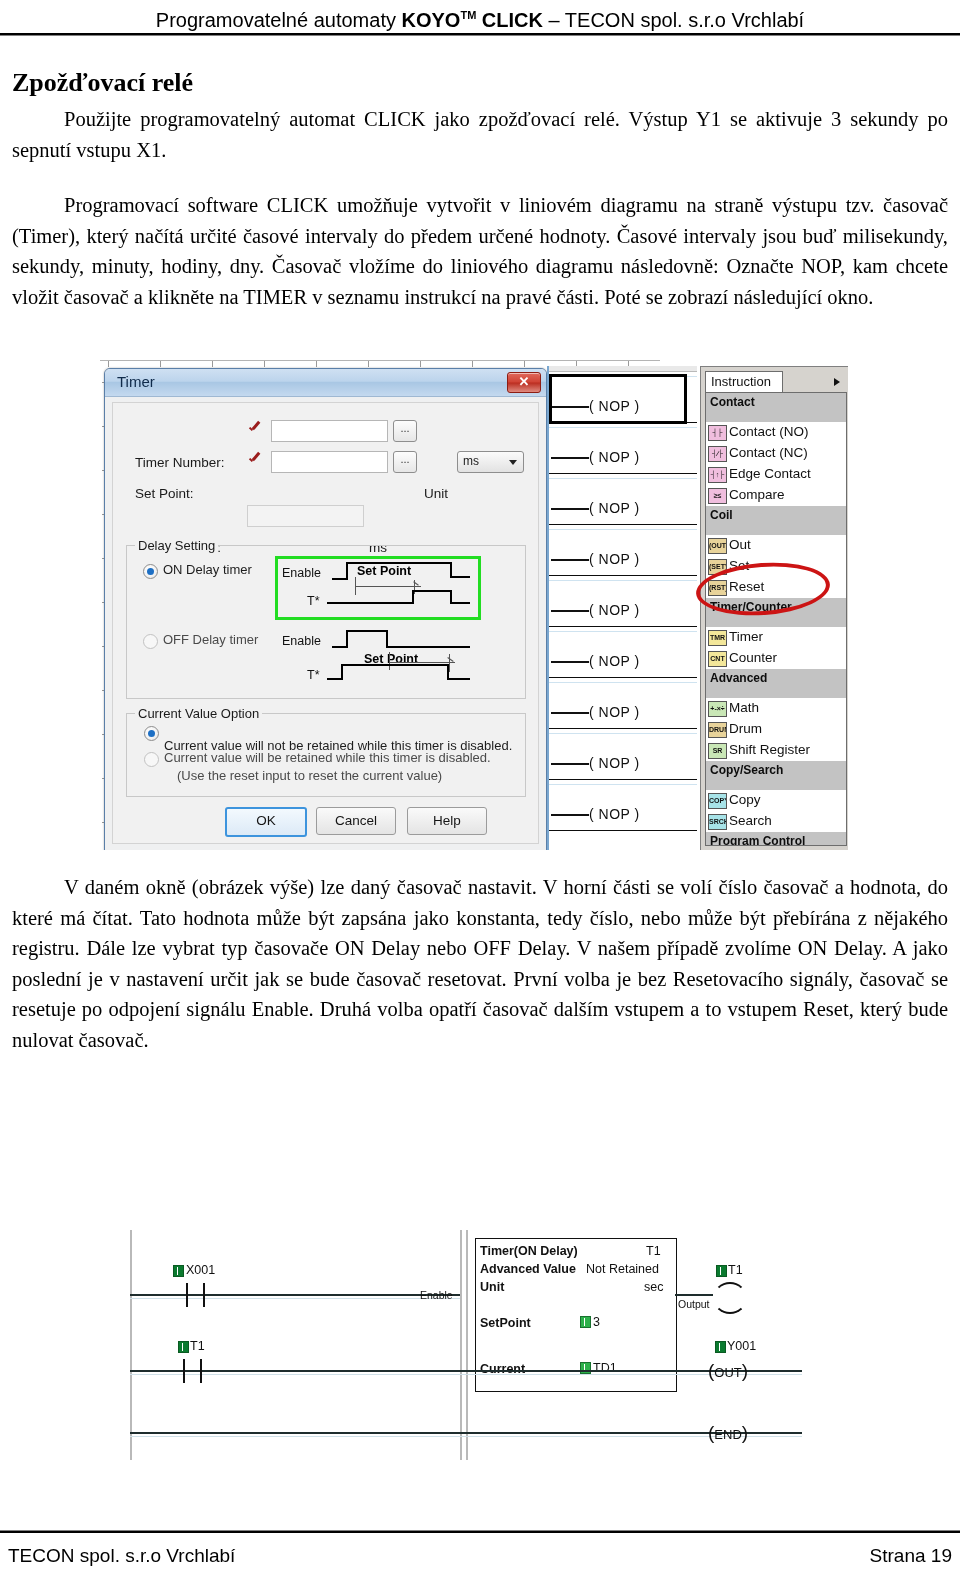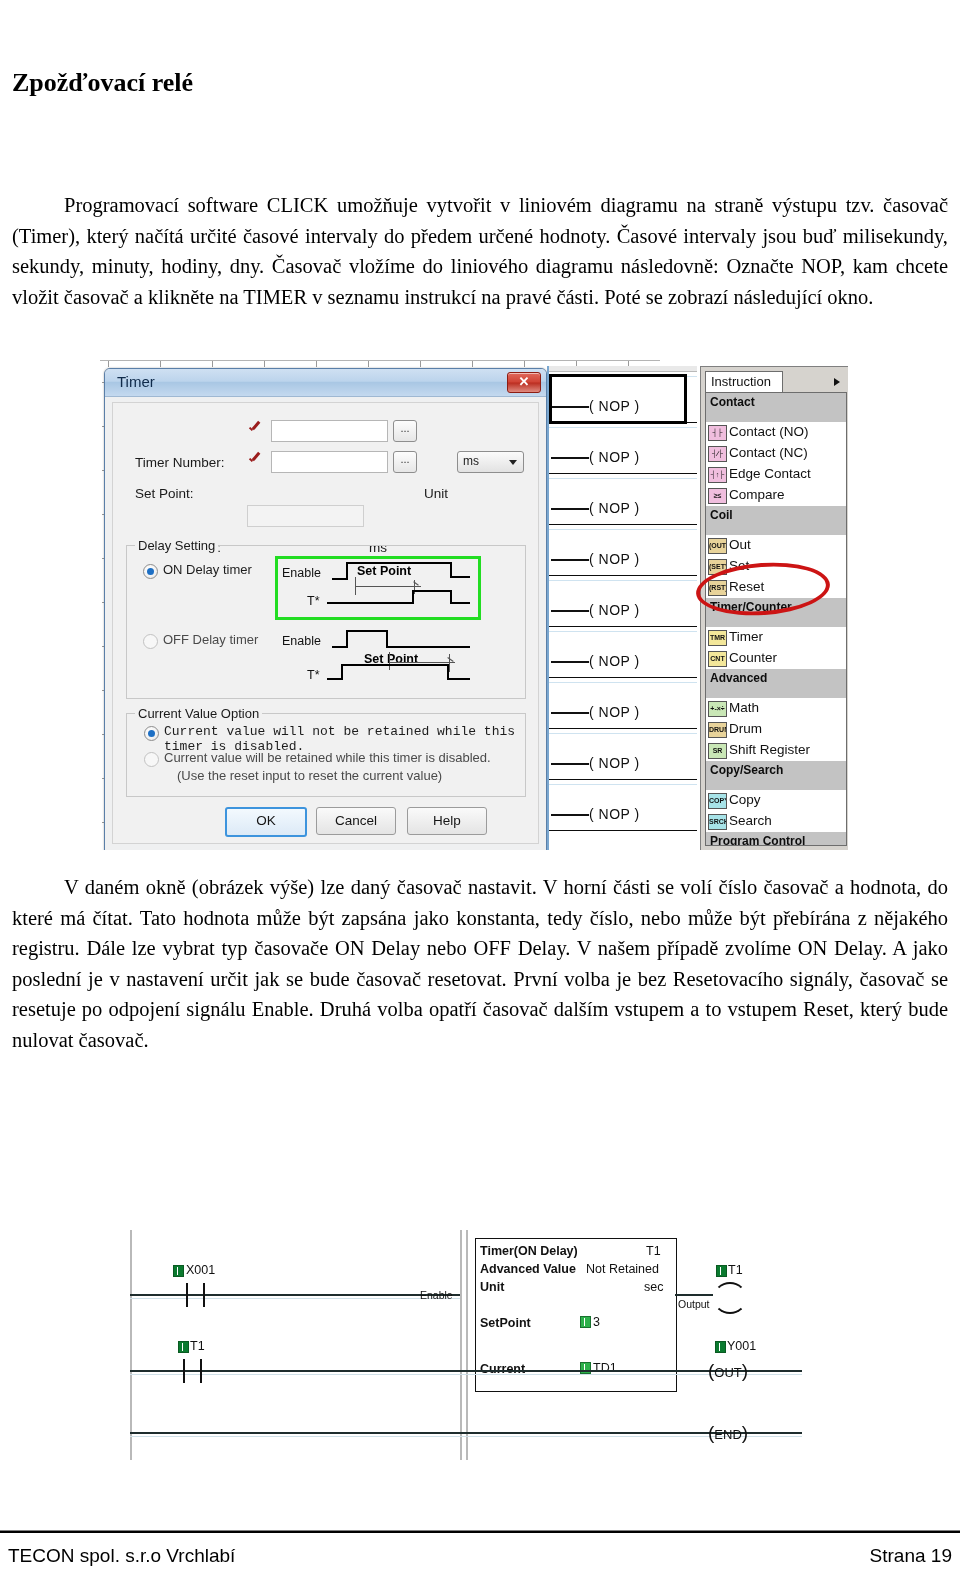--- a/index.html
+++ b/index.html
@@ -286,22 +286,29 @@
   .footer-right{
     position:absolute;right:8px;top:1545px;
     font-family:"Liberation Sans", sans-serif;font-size:19px;
   }
 </style>
 </head>
 <body>
 
 <div class="page">
 
+  <div class="header">
+    <div class="header-text">
+      <span>Programovatelné automaty </span><span class="b">KOYO</span><sup>TM</sup><span class="b"> CLICK</span><span> – </span><span>TECON spol. s.r.o Vrchlabí</span>
+    </div>
+    <div class="header-rule"></div>
+  </div>
 
   <h1 class="title">Zpožďovací relé</h1>
+  <p class="para p1">Použijte programovatelný automat CLICK jako zpožďovací relé. Výstup Y1 se aktivuje 3 sekundy po sepnutí vstupu X1.</p>
   <p class="para p2">Programovací software CLICK umožňuje vytvořit v liniovém diagramu na straně výstupu tzv. časovač (Timer), který načítá určité časové intervaly do předem určené hodnoty. Časové intervaly jsou buď milisekundy, sekundy, minuty, hodiny, dny. Časovač vložíme do liniového diagramu následovně: Označte NOP, kam chcete vložit časovač a klikněte na TIMER v seznamu instrukcí na pravé části. Poté se zobrazí následující okno.</p>
 
   <div class="shot">
 
     <div class="ruler-col" id="rulerCol">
         <i style="top: 24px;"></i>
         <i style="top: 68px;"></i>
         <i style="top: 112px;"></i>
         <i style="top: 156px;"></i>
         <i style="top: 200px;"></i>
@@ -408,21 +415,21 @@
             <div class="ln" style="left:66px;top:38px;width:2px;height:16px;"></div>
             <div class="ln" style="left:66px;top:38px;width:108px;height:2px;"></div>
             <div class="ln" style="left:172px;top:38px;width:2px;height:16px;"></div>
             <div class="ln" style="left:172px;top:52px;width:23px;height:2px;"></div>
           </div>
         </div>
 
         <div class="group" style="left:13px;top:310px;width:398px;height:82px;">
           <div class="gl">Current Value Option</div>
           <div class="radio on" style="left:17px;top:12px;"></div>
-          <div class="rlabel" style="left:37px;top:10px;font-family:Liberation Mono, monospace;">Current value will not be retained while this timer is disabled.</div>
+          <div class="rlabel" style="left:37px;top:24px;">Current value will not be retained while this timer is disabled.</div>
           <div class="radio off" style="left:17px;top:38px;"></div>
           <div class="rlabel dim" style="left:37px;top:36px;">Current value will be retained while this timer is disabled.</div>
           <div class="rlabel dim" style="left:50px;top:54px;">(Use the reset input to reset the current value)</div>
         </div>
 
         <div class="dbtn primary" style="left:112px;top:404px;width:78px;">OK</div>
         <div class="dbtn" style="left:203px;top:404px;width:78px;">Cancel</div>
         <div class="dbtn" style="left:294px;top:404px;width:78px;">Help</div>
       </div>
     </div>

